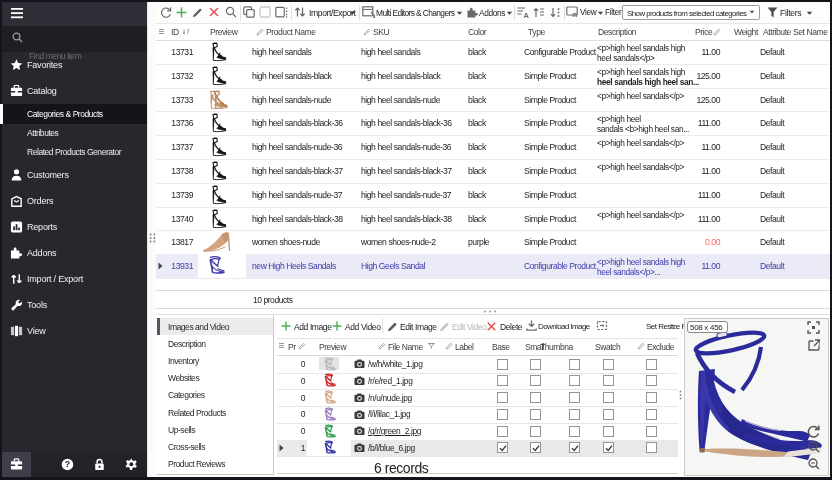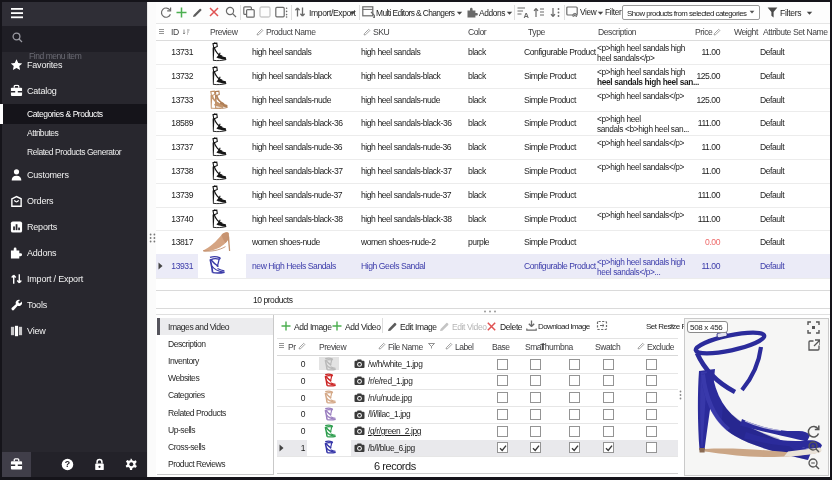--- a/index.html
+++ b/index.html
@@ -317,21 +317,21 @@
     </g>
   </svg>
 <div class="abs" style="left:252px;top:94.5px;font-size:8.6px;letter-spacing:-0.45px;color:#1d1d1d;white-space:nowrap;">high heel sandals-nude</div>
 <div class="abs" style="left:361px;top:94.5px;font-size:8.6px;letter-spacing:-0.45px;color:#1d1d1d;white-space:nowrap;">high heel sandals-nude</div>
 <div class="abs" style="left:468px;top:94.5px;font-size:8.6px;letter-spacing:-0.45px;color:#1d1d1d;white-space:nowrap;">black</div>
 <div class="abs" style="left:524px;top:94.5px;font-size:8.6px;letter-spacing:-0.45px;color:#1d1d1d;white-space:nowrap;">Simple Product</div>
 <div class="abs" style="left:597px;top:90.5px;font-size:8.3px;letter-spacing:-0.35px;color:#1d1d1d;white-space:nowrap;">&lt;p&gt;high heel sandals&lt;/p&gt;</div>
 <div class="abs" style="right:112px;top:94.5px;font-size:8.6px;letter-spacing:-0.45px;color:#1d1d1d;white-space:nowrap;">125.00</div>
 <div class="abs" style="left:760px;top:94.5px;font-size:8.6px;letter-spacing:-0.45px;color:#1d1d1d;white-space:nowrap;">Default</div>
 <div class="row-line" style="left:156px;top:111px;width:674px;"></div>
-<div class="abs" style="right:639px;top:118.0px;font-size:8.6px;letter-spacing:-0.45px;color:#1d1d1d;white-space:nowrap;">18589</div>
+<div class="abs" style="right:639px;top:118.0px;font-size:8.6px;letter-spacing:-0.45px;color:#1d1d1d;white-space:nowrap;">13736</div>
 <svg class="abs" style="left:206px;top:113px" width="22" height="20" viewBox="0 0 22 20">
     <path d="M7 1.6 l3.8 -0.5 l0.5 3.4 l-3.5 1.5 z" fill="none" stroke="#151515" stroke-width="1.1"></path>
     <path d="M8.6 0.2 l0.9 1.7" stroke="#151515" stroke-width="0.9"></path>
     <path d="M6.6 5.4 L8.5 5.3 L7.7 18.6 L6.9 18.6 Z" fill="#151515"></path>
     <path d="M8.3 5.6 C9.6 9.9 12.4 13 16.3 14.4" fill="none" stroke="#151515" stroke-width="1.2"></path>
     <path d="M12.2 13.6 L13.8 10.6 L14.6 11 L13.4 14" fill="#151515"></path>
     <path d="M12.6 12.9 C15.4 14.2 18.3 14.9 19.9 15.2 L20 17.7 C16 17.4 12.2 16.3 10.4 15.4 Z" fill="#151515"></path>
     <path d="M7.2 18.3 C11 18.9 16.5 18.6 20 17.6 L20 16.9" fill="none" stroke="#151515" stroke-width="0.9"></path>
   </svg>
 <div class="abs" style="left:252px;top:118.0px;font-size:8.6px;letter-spacing:-0.45px;color:#1d1d1d;white-space:nowrap;">high heel sandals-black-36</div>
@@ -685,21 +685,21 @@
 <div class="chk" style="left:569px;top:442.425px"></div>
 <svg class="abs" style="left:570.5px;top:443.925px" width="8" height="8" viewBox="0 0 8 8">
     <path d="M1 4.2 L3.2 6.4 L7 1.6" fill="none" stroke="#3a3a3a" stroke-width="1.4"></path>
   </svg>
 <div class="chk" style="left:603px;top:442.425px"></div>
 <svg class="abs" style="left:604.5px;top:443.925px" width="8" height="8" viewBox="0 0 8 8">
     <path d="M1 4.2 L3.2 6.4 L7 1.6" fill="none" stroke="#3a3a3a" stroke-width="1.4"></path>
   </svg>
 <div class="chk" style="left:646px;top:442.425px"></div>
 <div class="row-line" style="left:277px;top:456.3px;width:401px;background:#e6e6e6;"></div>
-<div class="abs" style="left:374px;top:460px;font-size:11px;letter-spacing:-0.45px;color:#222;white-space:nowrap;">6 records</div>
+<div class="abs" style="left:374px;top:460px;font-size:14px;letter-spacing:-0.45px;color:#222;white-space:nowrap;">6 records</div>
 <div class="abs" style="left:277px;top:472.5px;width:401px;height:1px;background:#cfcfcf;"></div>
 <svg class="abs" style="left:679px;top:390px" width="3" height="10" viewBox="0 0 3 10">
     <circle cx="1.5" cy="1.5" r="0.9" fill="#888"></circle>
     <circle cx="1.5" cy="5" r="0.9" fill="#888"></circle>
     <circle cx="1.5" cy="8.5" r="0.9" fill="#888"></circle>
   </svg>
 <div class="abs" style="left:684px;top:318px;width:145px;height:158px;background:#f6f6f5;border:1px solid #cacaca;box-sizing:border-box;"></div>
 <svg class="abs" style="left:685px;top:319px" width="143" height="156" viewBox="0 0 143 156">
 <ellipse cx="45" cy="24" rx="35" ry="7.5" transform="rotate(-12 45 24)" fill="none" stroke="#2b2b9b" stroke-width="4.2"></ellipse>
 <rect x="32" y="13.5" width="10" height="4.6" rx="1.5" transform="rotate(-12 37 15.5)" fill="#e4e4f0" stroke="#1f1f78" stroke-width="0.8"></rect>

